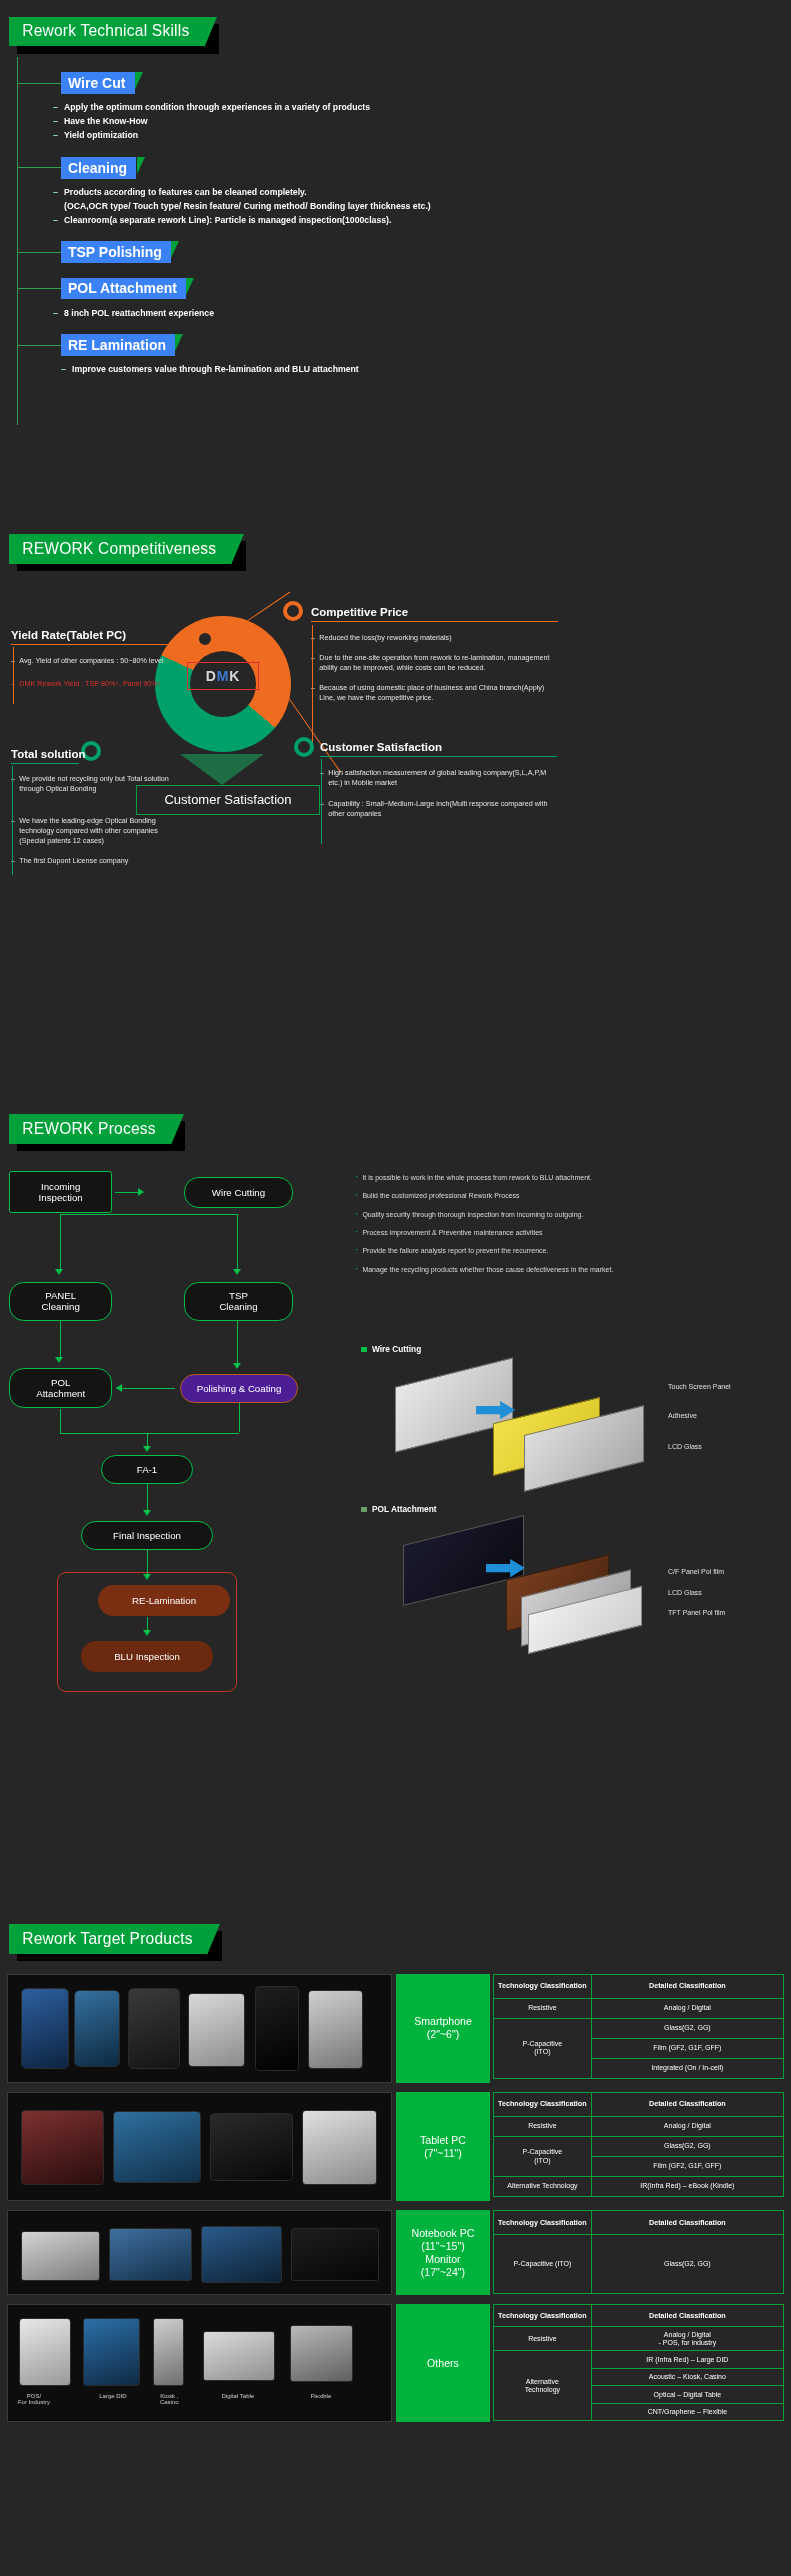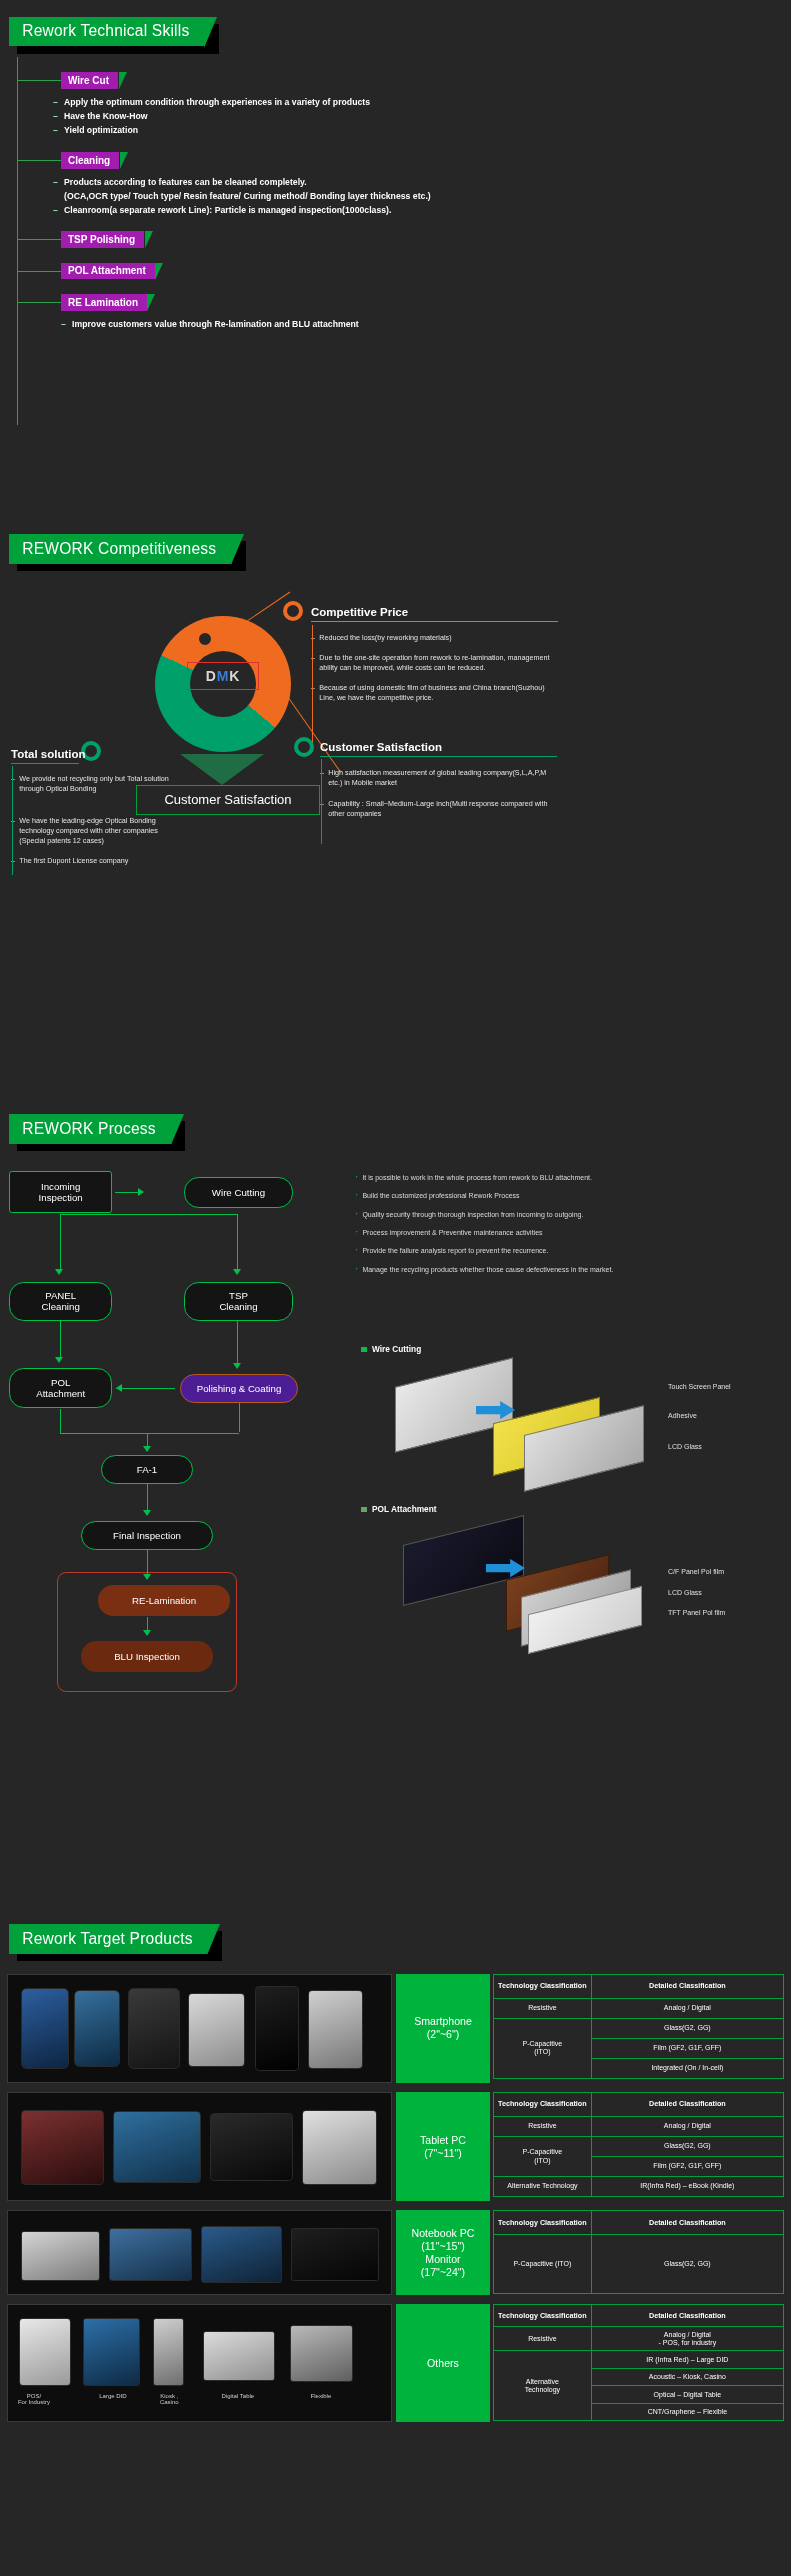--- a/index.html
+++ b/index.html
@@ -40,23 +40,23 @@
     width: 0; height: 0;
     border-left: 13px solid #00a13a;
     border-bottom: 31px solid transparent;
     z-index: 2;
   }
 
   
   .subtag {
     position: relative;
     display: inline-block;
-    background: #a21caf;
+    background: #3b82f6;
     color: #fff;
-    font-size: 10px;
+    font-size: 14px;
     font-weight: bold;
     padding: 2.8px 9.2px 2.8px 7.4px;
   }
   .subtag::after {
     content:"";
     position:absolute; right:-8.3px; top:0;
     width:0;height:0;
     border-left: 8.3px solid #00a13a;
     border-bottom: 17.5px solid transparent;
   }
@@ -231,20 +231,23 @@
   <div class="subrow" style="margin:14.7px 0 0 16.6px;">
     <div class="leader"></div>
     <div class="subtag">TSP Polishing</div>
   </div>
 
   
   <div class="subrow" style="margin:14.7px 0 0 16.6px;">
     <div class="leader"></div>
     <div class="subtag">POL Attachment</div>
   </div>
+  <ul class="bullets">
+    <li class="dash">8 inch POL reattachment experience</li>
+  </ul>
 
   
   <div class="subrow" style="margin:14.7px 0 0 16.6px;">
     <div class="leader"></div>
     <div class="subtag">RE Lamination</div>
   </div>
   <ul class="bullets" style="margin-left:61px;">
     <li class="dash">Improve customers value through Re-lamination and BLU attachment</li>
   </ul>
 </div>
@@ -264,28 +267,35 @@
     <div class="donut-hole"></div>
     <div class="dmk-box">
       <span class="dmk-d">D</span>
         <span class="dmk-m">M</span>
         <span class="dmk-k">K</span>
     </div>
     <div class="arrow-down"></div>
     <div class="cust-sat-box">Customer Satisfaction</div>
 
     <div class="node" style="left:195px; top:39px;"></div>
+    <div style="position:absolute; left:11px; top:39px; width:179px;">
+      <div class="hdr">Yield Rate(Tablet PC)</div>
+      <div class="hdr-under"></div>
+      <div class="mini mini-list" style="margin-top:11px;">Avg. Yield of other companies : 50~80% level</div>
+      <div class="mini mini-list red" style="margin-top:13px;">DMK Rework Yield : TSP 80%↑, Panel 90%↑</div>
+      <div class="vline" style="left:1.8px; top:18.4px; height:57px;"></div>
+    </div>
 
     <div class="node" style="left:283px; top:11px;"></div>
     <div style="position:absolute; left:311px; top:16.6px; width:247px;">
       <div class="hdr">Competitive Price</div>
       <div class="hdr-under"></div>
       <div class="mini mini-list" style="margin-top:11px;">Reduced the loss(by reworking materials)</div>
       <div class="mini mini-list" style="margin-top:10px;">Due to the one-site operation from rework to re-lamination, management ability can be improved, while costs can be reduced.</div>
-      <div class="mini mini-list" style="margin-top:10px;">Because of using domestic film of business and China branch(Suzhou) Line, we have the competitive price.</div>
+      <div class="mini mini-list" style="margin-top:10px;">Because of using domestic place of business and China branch(Apply) Line, we have the competitive price.</div>
       <div class="vline" style="left:0.9px; top:18.4px; height:120px;"></div>
     </div>
 
     <div class="node green" style="left:81px; top:151px;"></div>
     <div style="position:absolute; left:11px; top:158px; width:158px;">
       <div class="hdr">Total solution</div>
       <div class="hdr-under green" style="width:68px;"></div>
       <div class="mini mini-list" style="margin-top:10px;">We provide not recycling only but Total solution through Optical Bonding</div>
       <div class="mini mini-list" style="margin-top:22px;">We have the leading-edge Optical Bonding technology compared with other companies (Special patents 12 cases)</div>
       <div class="mini mini-list" style="margin-top:10px;">The first Dupont License company</div>

